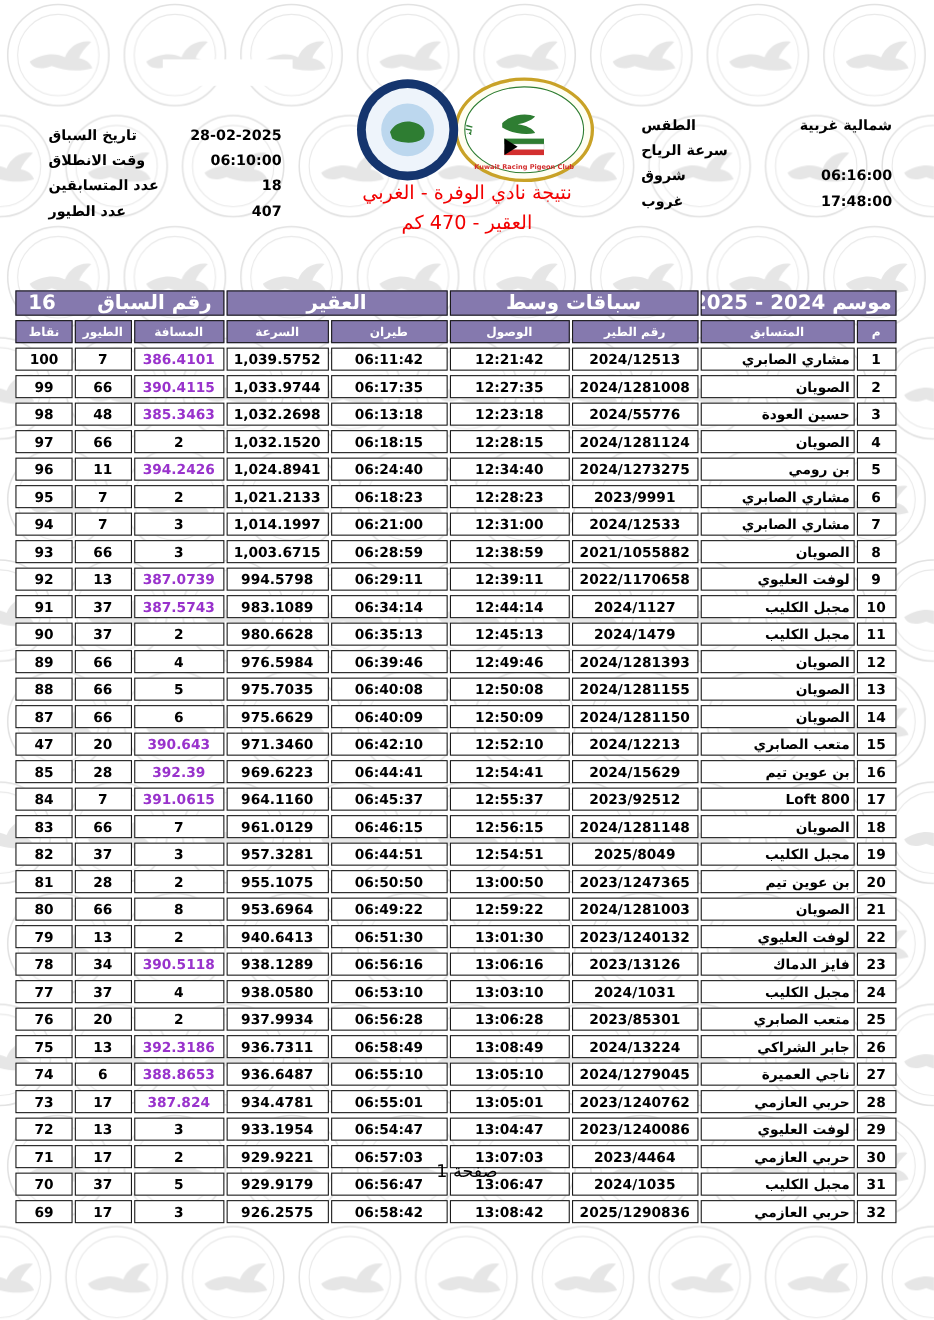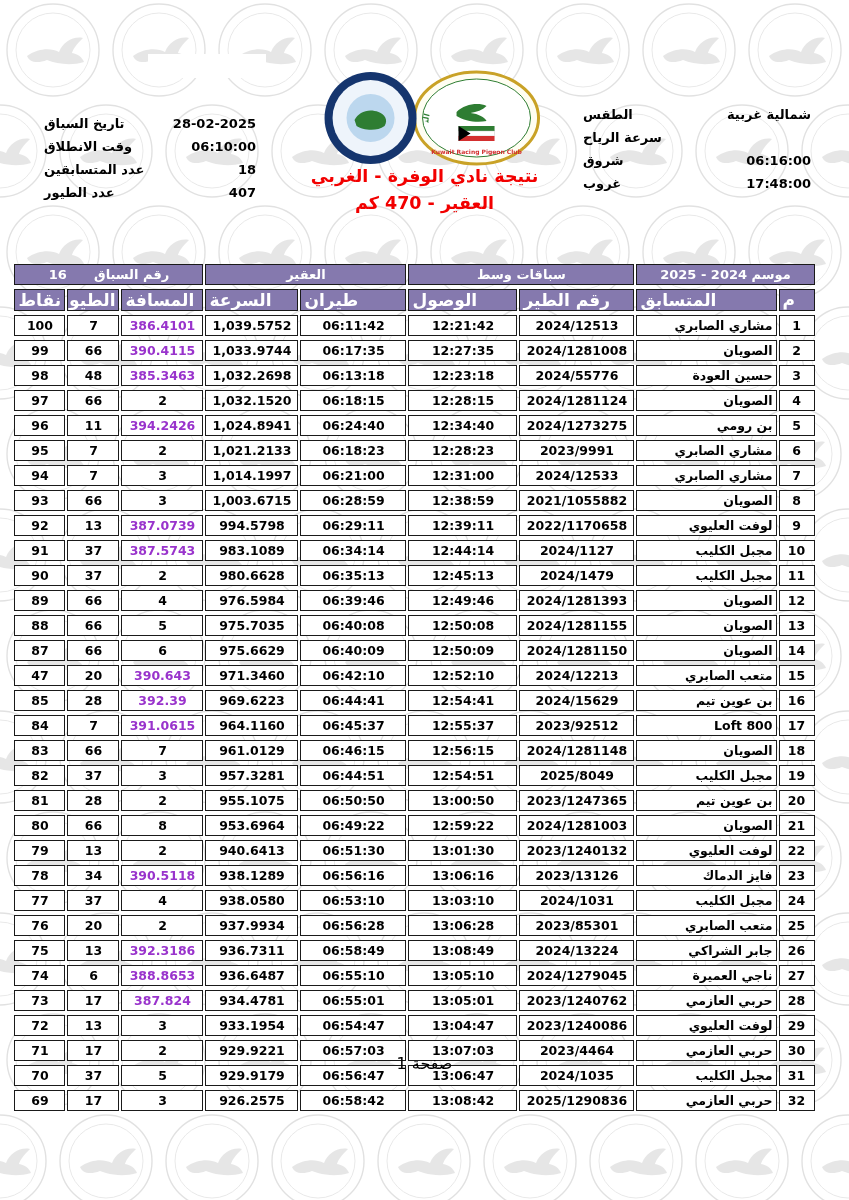--- a/index.html
+++ b/index.html
@@ -22,28 +22,28 @@
   .info-left{left:44px;top:112px;width:212px}
   .info-right{right:38px;top:103px;width:228px}
   .info-row{display:flex;justify-content:space-between;align-items:center;height:23px}
   .info-label{white-space:nowrap}
   .info-value{direction:ltr;white-space:nowrap}
 
   .logos{position:absolute;top:70px;left:50%;transform:translateX(-47%);display:flex;align-items:center;gap:0}
   .logo{display:block}
 
   .titles{position:absolute;top:163px;left:0;right:0;text-align:center;
-    color:var(--title-red,#f00);font-weight:bold;font-size:17.5px;line-height:27px}
+    color:var(--title-red,#f00);font-weight:normal;font-size:17.5px;line-height:27px}
 
   
   .table-wrap{margin:8px auto 0 auto;width:784px}
   table{width:784px;table-layout:fixed;border-collapse:separate;border-spacing:2px 4px}
   th,td{border:1px solid #1a1a1a;height:21px;padding:0 3px;overflow:hidden;white-space:nowrap}
-  thead th{background:var(--header-bg,#8579ae);color:#fff;font-weight:bold;font-size:17px;text-align:left}
-  thead th.group{white-space:pre;text-align:center;font-size:13px}
+  thead th{background:var(--header-bg,#8579ae);color:#fff;font-weight:bold;font-size:11px;text-align:center}
+  thead th.group{white-space:pre;font-size:18px}
   tbody td{background:#fff;color:#000;font-weight:bold;font-size:12.5px;text-align:center;vertical-align:middle}
   td.ltr{direction:ltr}
   td.hl{color:var(--dist-purple,#93c)}
   td.name-cell{text-align:right}
   
   .c0{width:36px}.c1{width:140px}.c2{width:115px}.c3{width:109px}.c4{width:106px}
   .c5{width:93px}.c6{width:82px}.c7{width:52px}.c8{width:51px}
 
   .footer{position:absolute;bottom:42px;left:0;right:0;text-align:center;font-size:16px;color:#000}
 </style>

